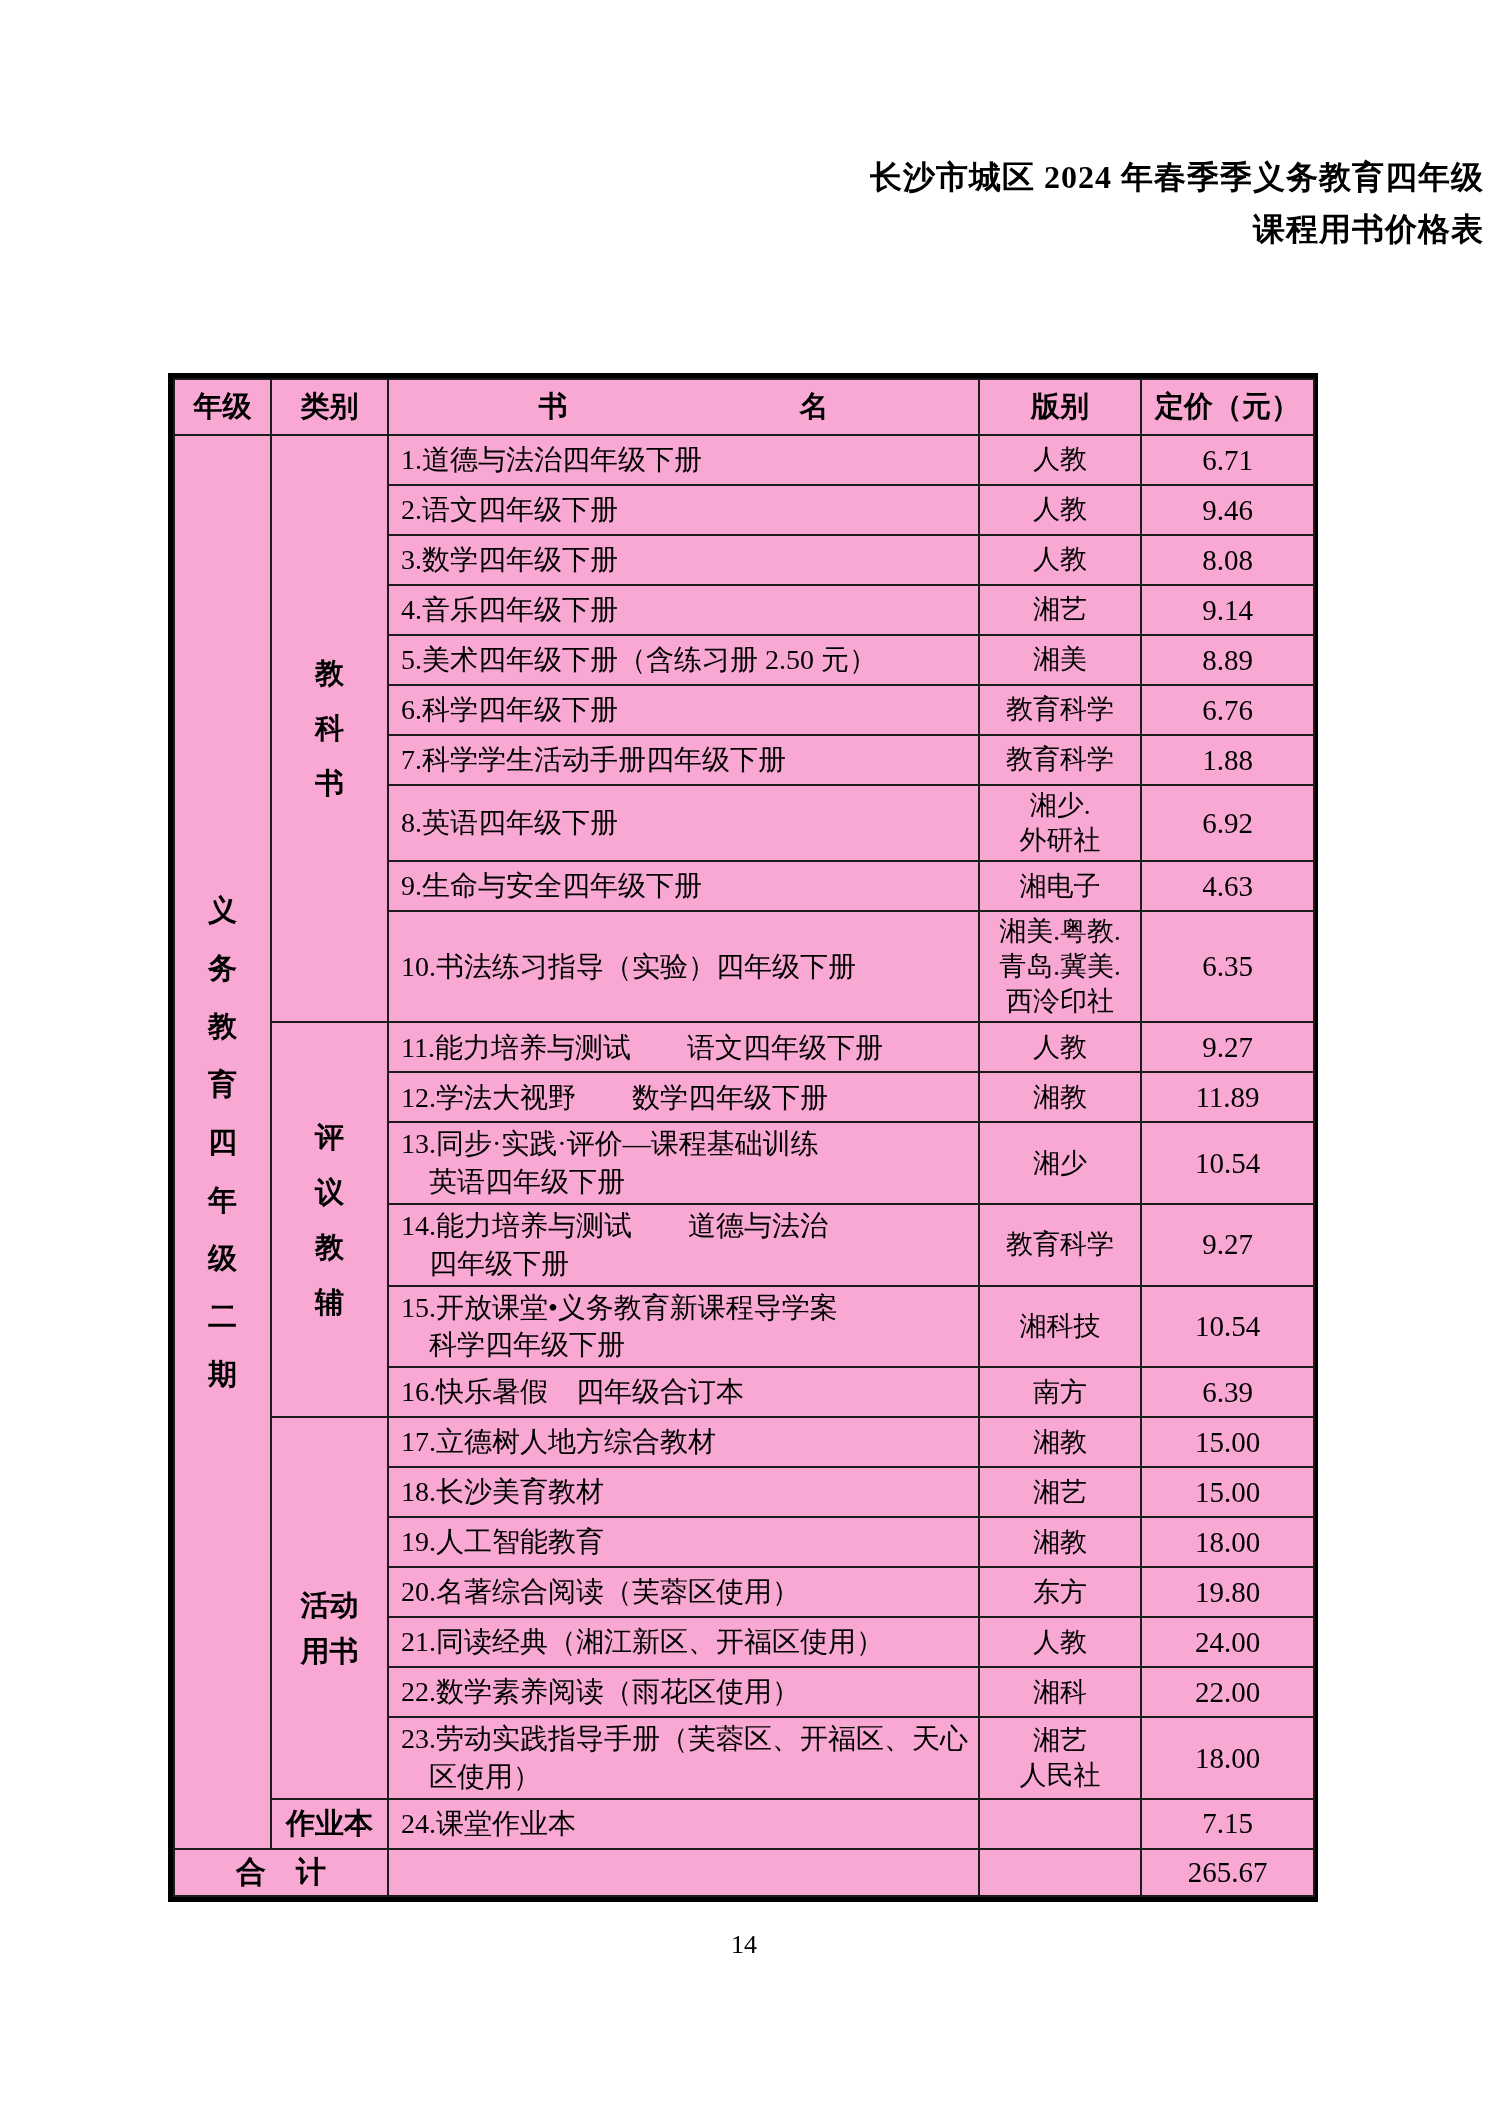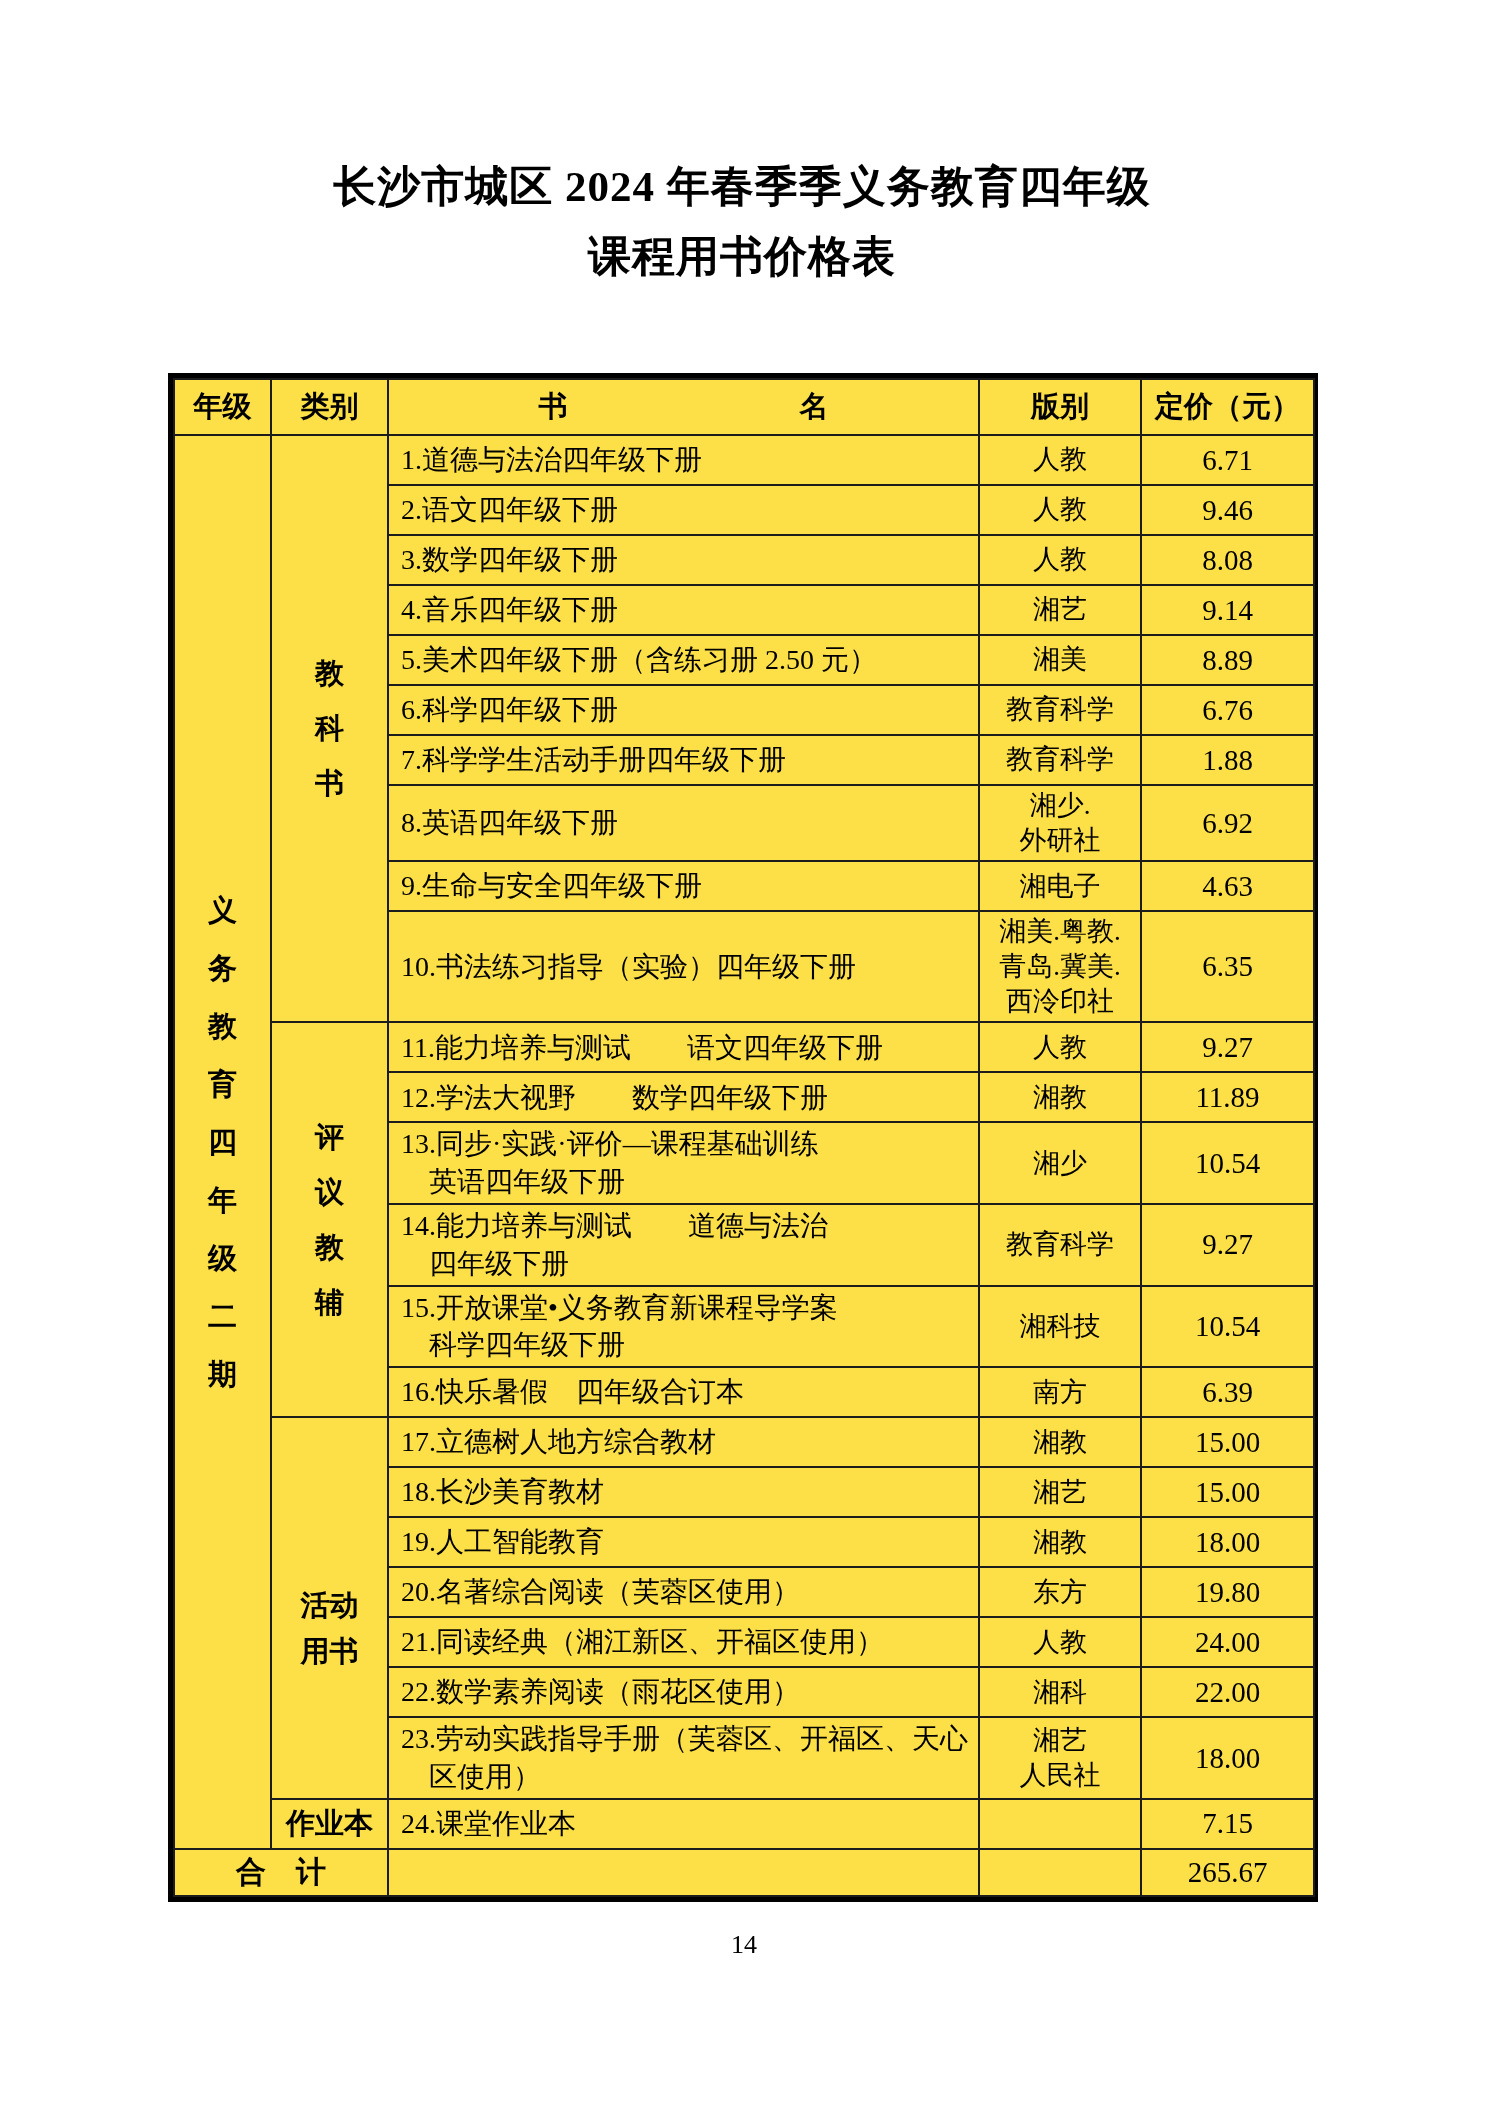--- a/index.html
+++ b/index.html
@@ -7,33 +7,33 @@
     position:relative;
     width:1488px;height:2104px;
     background:#ffffff;
     font-family:"Liberation Serif","DejaVu Serif",serif;
     color:#000;
     overflow:hidden;
   }
   .title{
     position:absolute;
     top:152px;left:0;right:4px;
-    text-align:center;
-    font-weight:bold;
-    font-size:43px;
+    text-align:right;
+    font-weight:bold;
+    font-size:32px;
     line-height:1.62;
     letter-spacing:1px;
   }
   .table-wrap{
     position:absolute;
     left:168px;top:373px;
     width:1150px;
     border:5px solid #000;
     box-sizing:border-box;
-    background:#fde047;
+    background:#f9a8d4;
   }
   table{
     border-collapse:collapse;
     table-layout:fixed;
     width:100%;
   }
   td{
     border:2px solid #1c1c1c;
     padding:2px 4px;
     vertical-align:middle;

